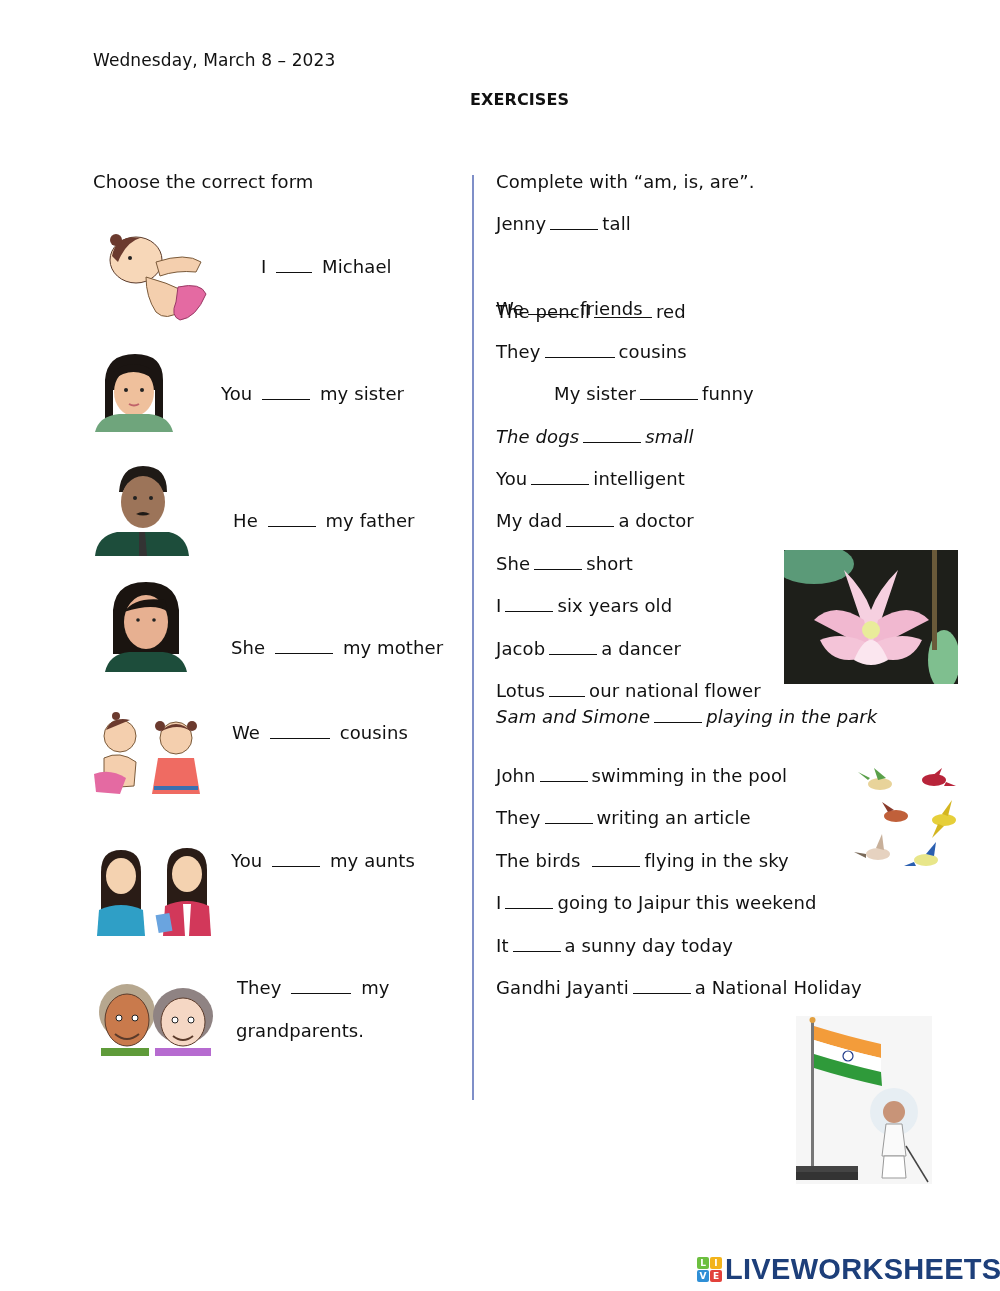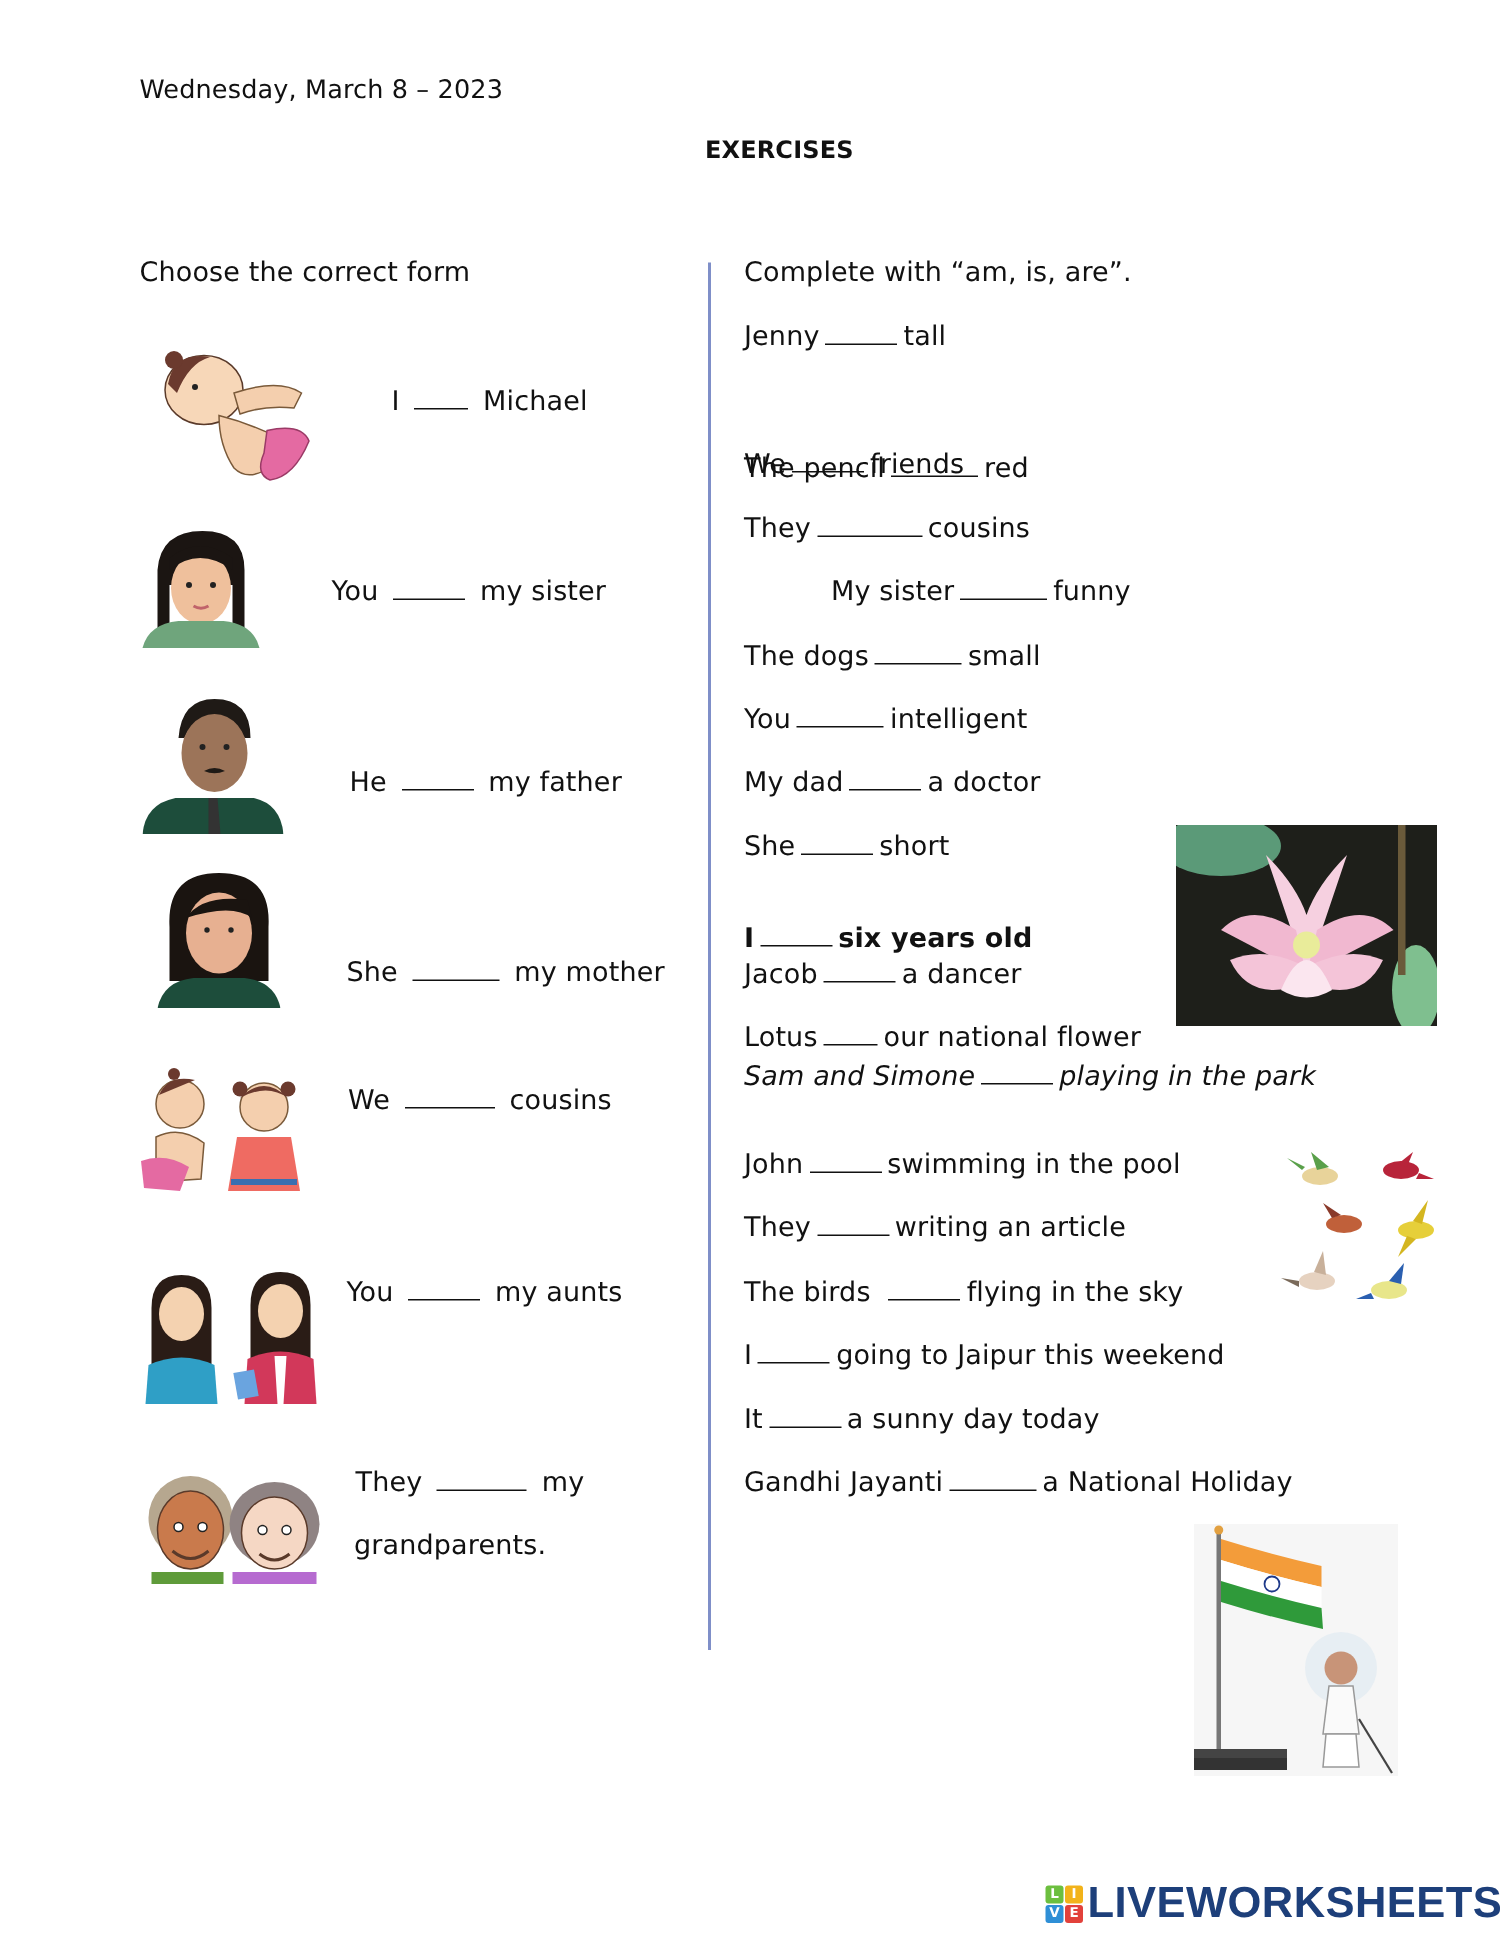--- a/index.html
+++ b/index.html
@@ -142,25 +142,25 @@
 </div>
 <div class="abs txt" style="left:236px;top:1020px;">grandparents.</div>
 
 <div class="abs txt" style="left:496px;top:171px;">Complete with “am, is, are”.</div>
 
 <div class="abs txt" style="left:496px;top:213px;"><span>Jenny</span><span class="blank" style="width:48px"></span><span>tall</span></div>
 <div class="abs txt" style="left:496px;top:256px;margin-top:45px;"><span>The pencil</span><span class="blank" style="width:58px"></span><span>red</span></div>
 <div class="abs txt" style="left:496px;top:298px;"><span>We</span><span class="blank" style="width:48px"></span><span>friends</span></div>
 <div class="abs txt" style="left:496px;top:341px;"><span>They</span><span class="blank" style="width:70px"></span><span>cousins</span></div>
 <div class="abs txt" style="left:554px;top:383px;text-align:center;"><span>My sister</span><span class="blank" style="width:58px"></span><span>funny</span></div>
-<div class="abs txt" style="left:496px;top:426px;"><span>The dogs</span><span class="blank" style="width:58px"></span><span>small</span></div>
+<div class="abs txt" style="left:496px;top:426px;font-style:italic;"><span>The dogs</span><span class="blank" style="width:58px"></span><span>small</span></div>
 <div class="abs txt" style="left:496px;top:468px;"><span>You</span><span class="blank" style="width:58px"></span><span>intelligent</span></div>
 <div class="abs txt" style="left:496px;top:510px;text-align:right;"><span>My dad</span><span class="blank" style="width:48px"></span><span>a doctor</span></div>
 <div class="abs txt" style="left:496px;top:553px;"><span>She</span><span class="blank" style="width:48px"></span><span>short</span></div>
-<div class="abs txt" style="left:496px;top:614px;font-weight:bold;"><span>I</span><span class="blank" style="width:48px"></span><span>six years old</span></div>
+<div class="abs txt" style="left:496px;top:595px;"><span>I</span><span class="blank" style="width:48px"></span><span>six years old</span></div>
 <div class="abs txt" style="left:496px;top:638px;"><span>Jacob</span><span class="blank" style="width:48px"></span><span>a dancer</span></div>
 <div class="abs txt" style="left:496px;top:680px;"><span>Lotus</span><span class="blank" style="width:36px"></span><span>our national flower</span></div>
 <div class="abs txt" style="left:496px;top:706px;font-style:italic;"><span>Sam and Simone</span><span class="blank" style="width:48px"></span><span>playing in the park</span></div>
 <div class="abs txt" style="left:496px;top:765px;"><span>John</span><span class="blank" style="width:48px"></span><span>swimming in the pool</span></div>
 <div class="abs txt" style="left:496px;top:807px;"><span>They</span><span class="blank" style="width:48px"></span><span>writing an article</span></div>
 <div class="abs txt" style="left:496px;top:850px;"><span>The birds</span><span class="blank" style="width:48px;margin-left:12px"></span><span>flying in the sky</span></div>
 <div class="abs txt" style="left:496px;top:892px;"><span>I</span><span class="blank" style="width:48px"></span><span>going to Jaipur this weekend</span></div>
 <div class="abs txt" style="left:496px;top:935px;"><span>It</span><span class="blank" style="width:48px"></span><span>a sunny day today</span></div>
 <div class="abs txt" style="left:496px;top:977px;"><span>Gandhi Jayanti</span><span class="blank" style="width:58px"></span><span>a National Holiday</span></div>
 

